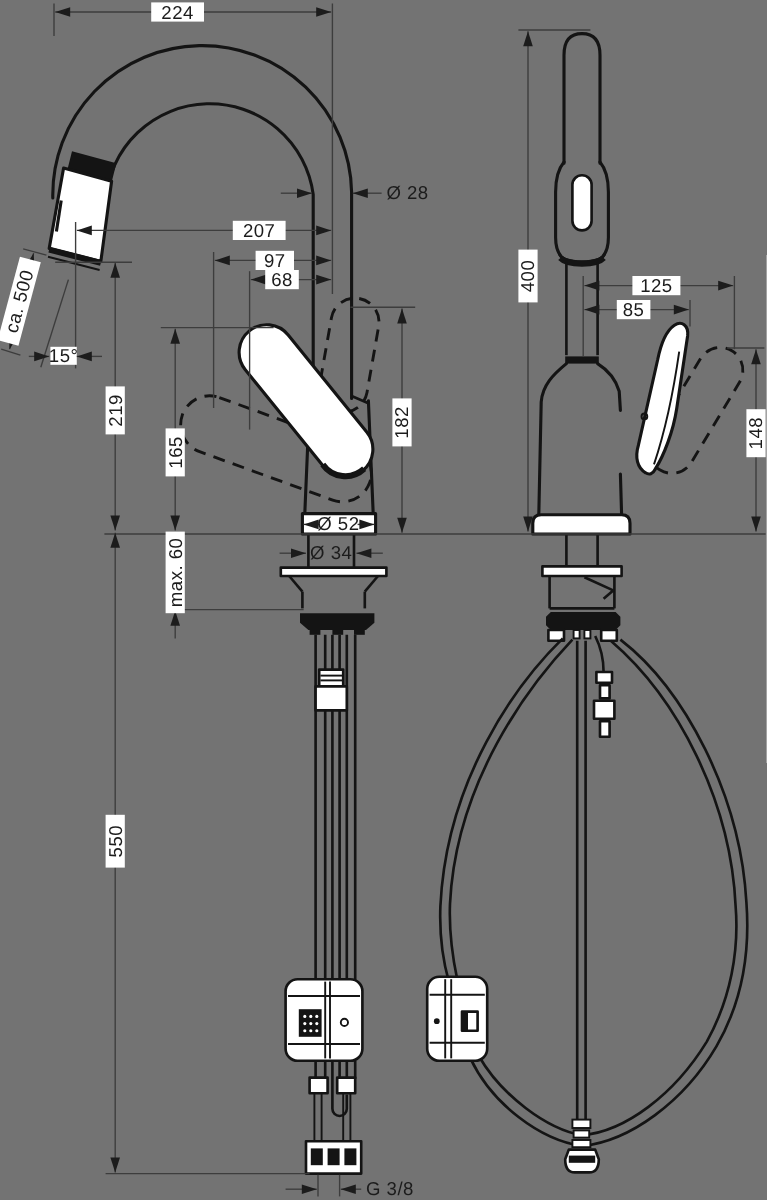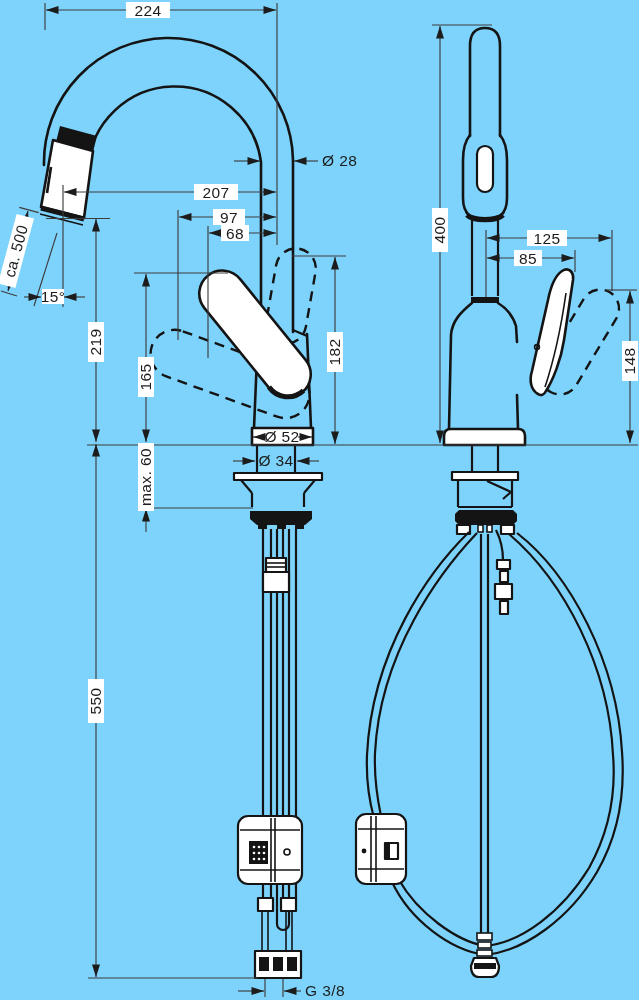--- a/index.html
+++ b/index.html
@@ -1,16 +1,16 @@
 <!DOCTYPE html>
 <html><head>
 <meta charset="utf-8">
 <style>
   html,body{margin:0;padding:0;background:#fff;}
-  .stage{width:639px;height:1000px;background:#7dd3fc;position:relative;overflow:hidden;}
+  .stage{width:639px;height:1000px;background:#737373;position:relative;overflow:hidden;}
   svg text{font-family:"Liberation Sans","DejaVu Sans",sans-serif;font-size:15.5px;fill:#1c1c1c;letter-spacing:.4px;}
   svg text.rot{font-size:15.5px;}
   .obj{stroke:#141414;fill:none;stroke-width:2.6;stroke-linejoin:round;stroke-linecap:round;}
   .obj2{stroke:#141414;fill:none;stroke-width:2.2;stroke-linejoin:round;}
   .thin{stroke:#141414;fill:none;stroke-width:1.6;}
   .dash{stroke:#141414;fill:none;stroke-width:2.4;stroke-dasharray:10 7;stroke-linejoin:round;}
   .dim{stroke:#3d3d3d;fill:none;stroke-width:1.15;}
   .fillw{fill:#ffffff;}
   .fillk{fill:#141414;stroke:none;}
   .lblbg{fill:#ffffff;stroke:none;}

